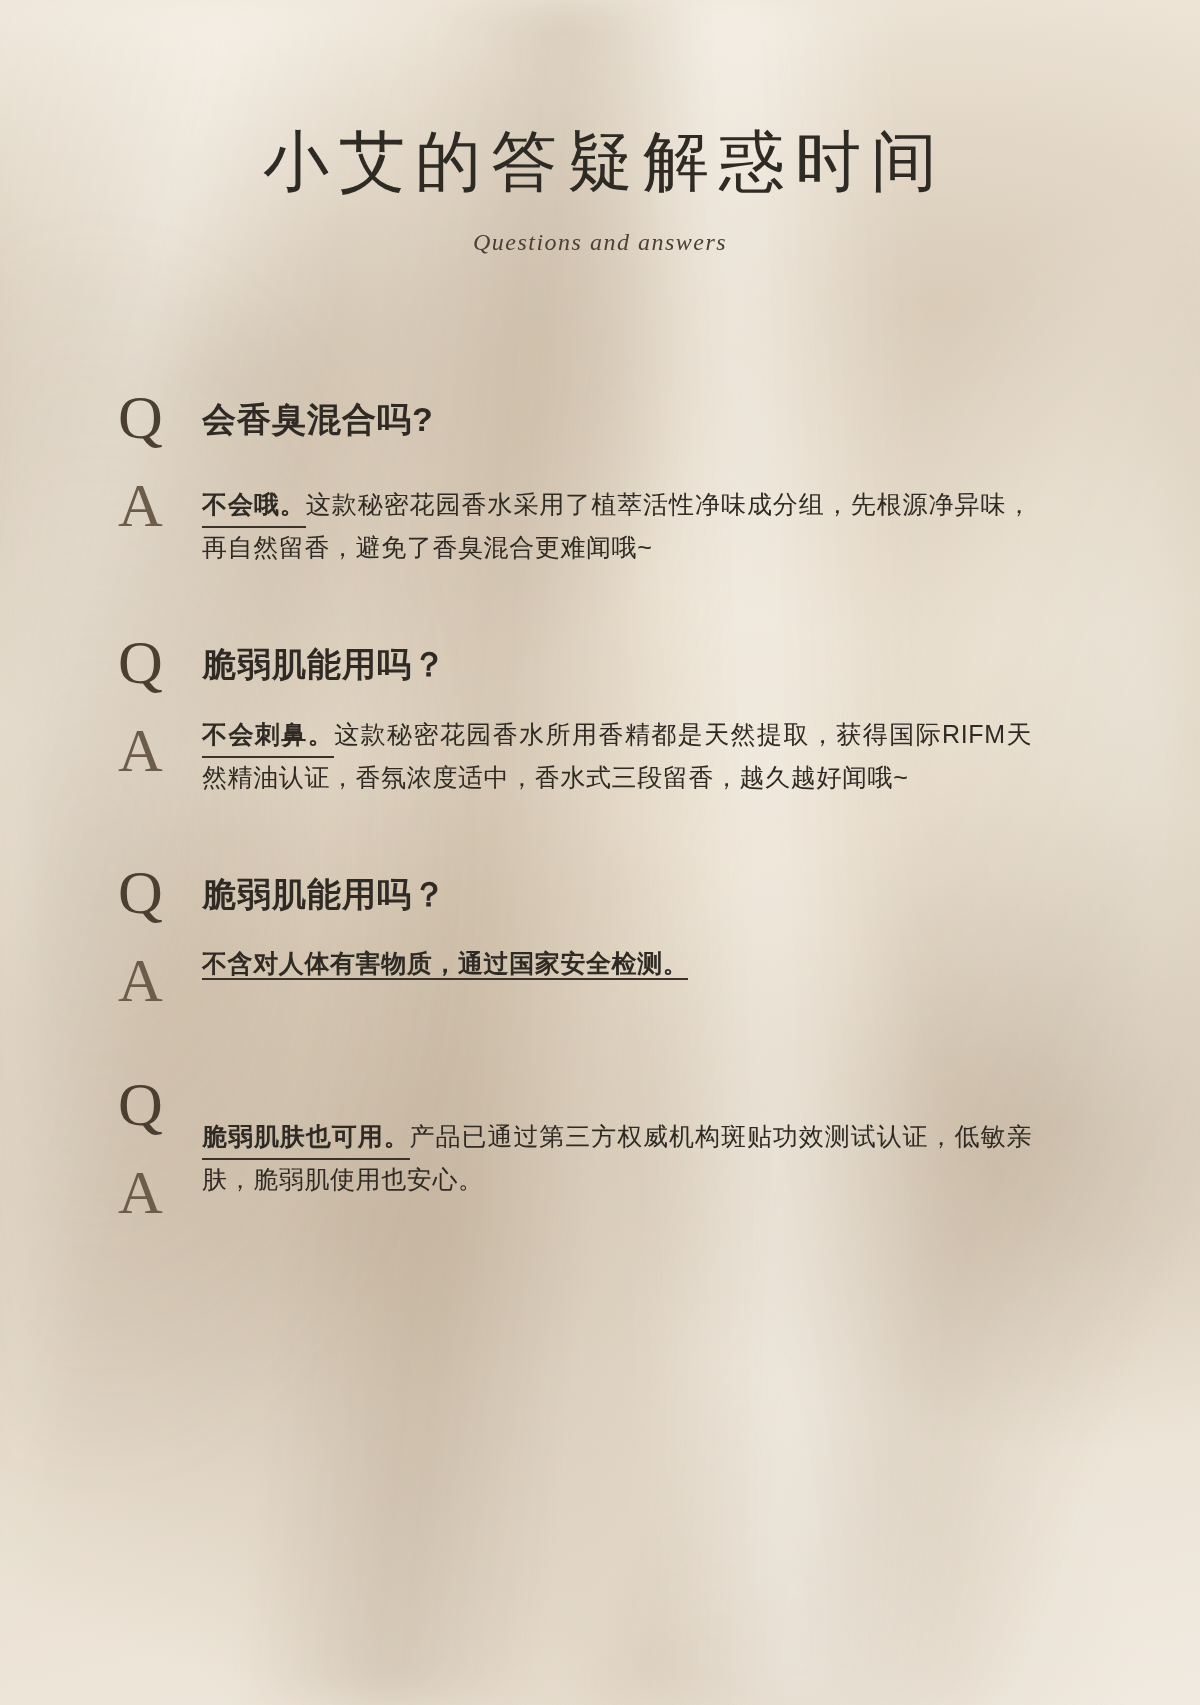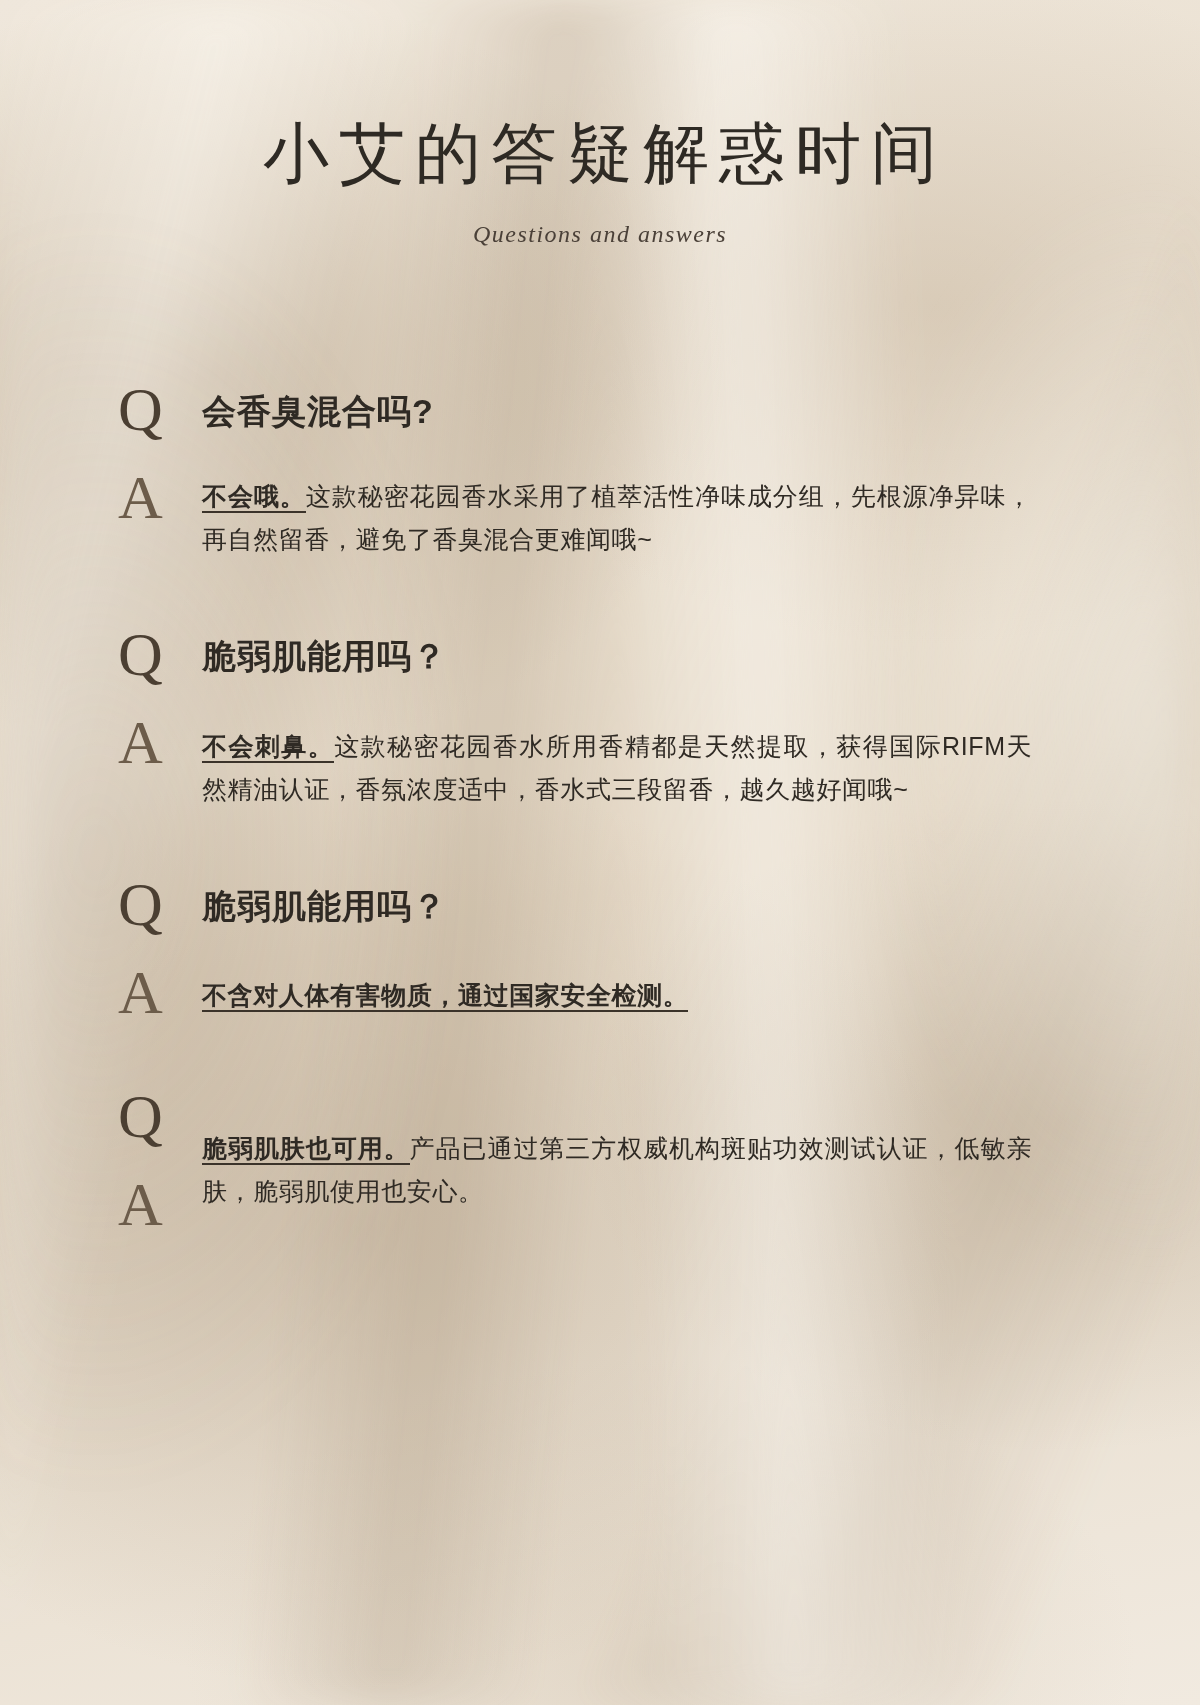--- a/index.html
+++ b/index.html
@@ -61,21 +61,21 @@
   .header {
     text-align: center;
     padding-top: 118px;
   }
   .title-cn {
     font-family: "Liberation Serif", "DejaVu Serif", serif;
     font-size: 66px;
     letter-spacing: 10px;
     color: #2e2a24;
     line-height: 1.1;
-    margin: 0;
+    margin: 8px;
     font-weight: 400;
     padding-left: 10px;
   }
   .title-en {
     font-family: "Liberation Serif", "DejaVu Serif", serif;
     font-style: italic;
     font-size: 24px;
     letter-spacing: 1.5px;
     color: #4a4038;
     margin-top: 30px;
@@ -117,32 +117,32 @@
     padding-top: 10px;
   }
   .question {
     font-size: 34px;
     font-weight: 700;
     color: #2f2a24;
     letter-spacing: 1px;
     line-height: 1.4;
   }
   .answer {
-    margin-top: 44px;
+    margin-top: 24px;
     font-size: 25px;
     color: #2f2a24;
     line-height: 1.72;
     letter-spacing: 0.6px;
     text-align: justify;
     max-width: 830px;
   }
   .answer .em {
     font-weight: 700;
     border-bottom: 2px solid #3b332a;
-    padding-bottom: 1px;
+    padding-bottom: 8px;
   }
   .answer .em-full {
     font-weight: 700;
     border-bottom: 2px solid #3b332a;
     padding-bottom: 1px;
   }
 
   
   .qa-block.b1 .answer { margin-top: 40px; }
   .qa-block.b2 { margin-top: 8px; }

